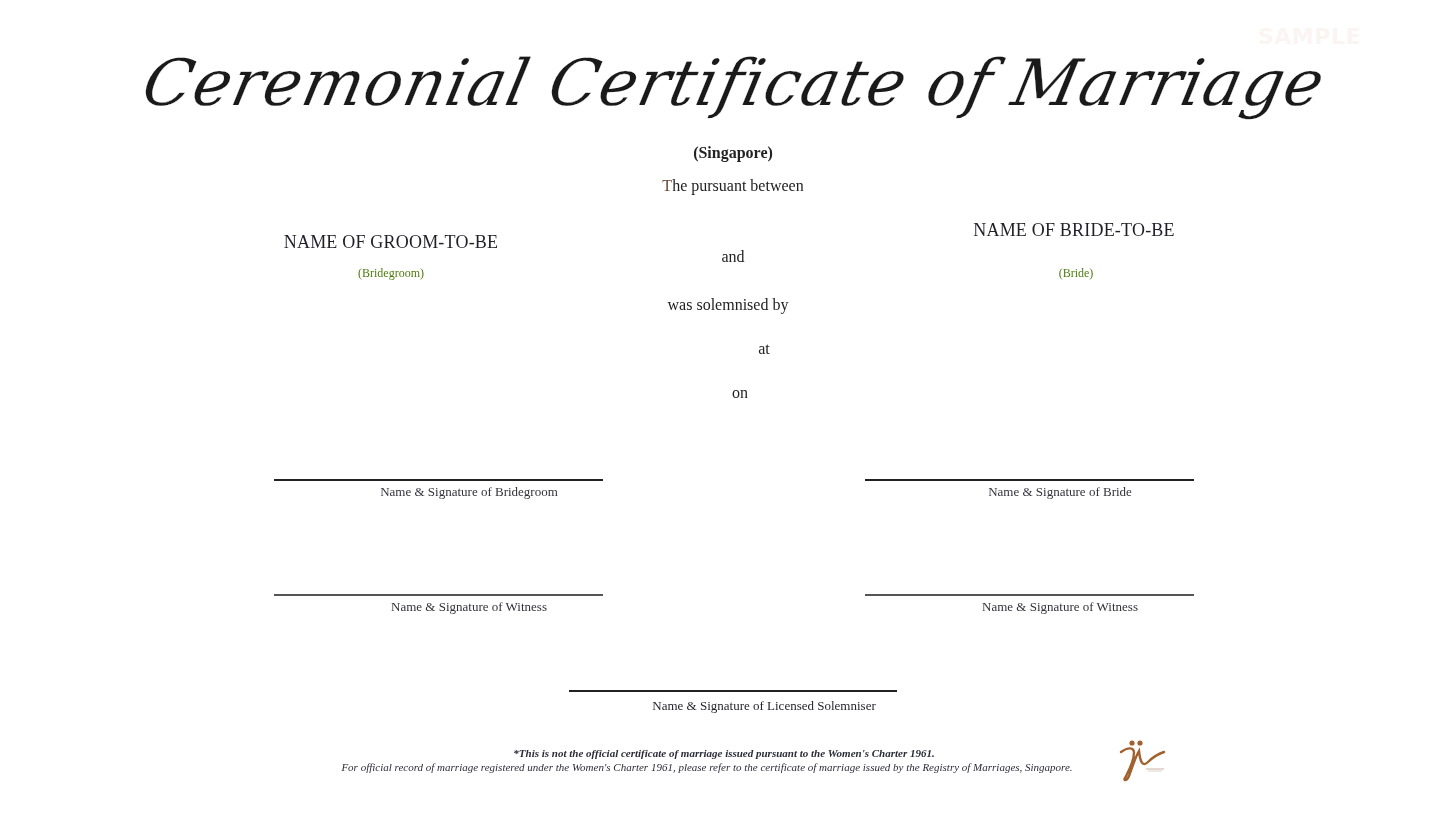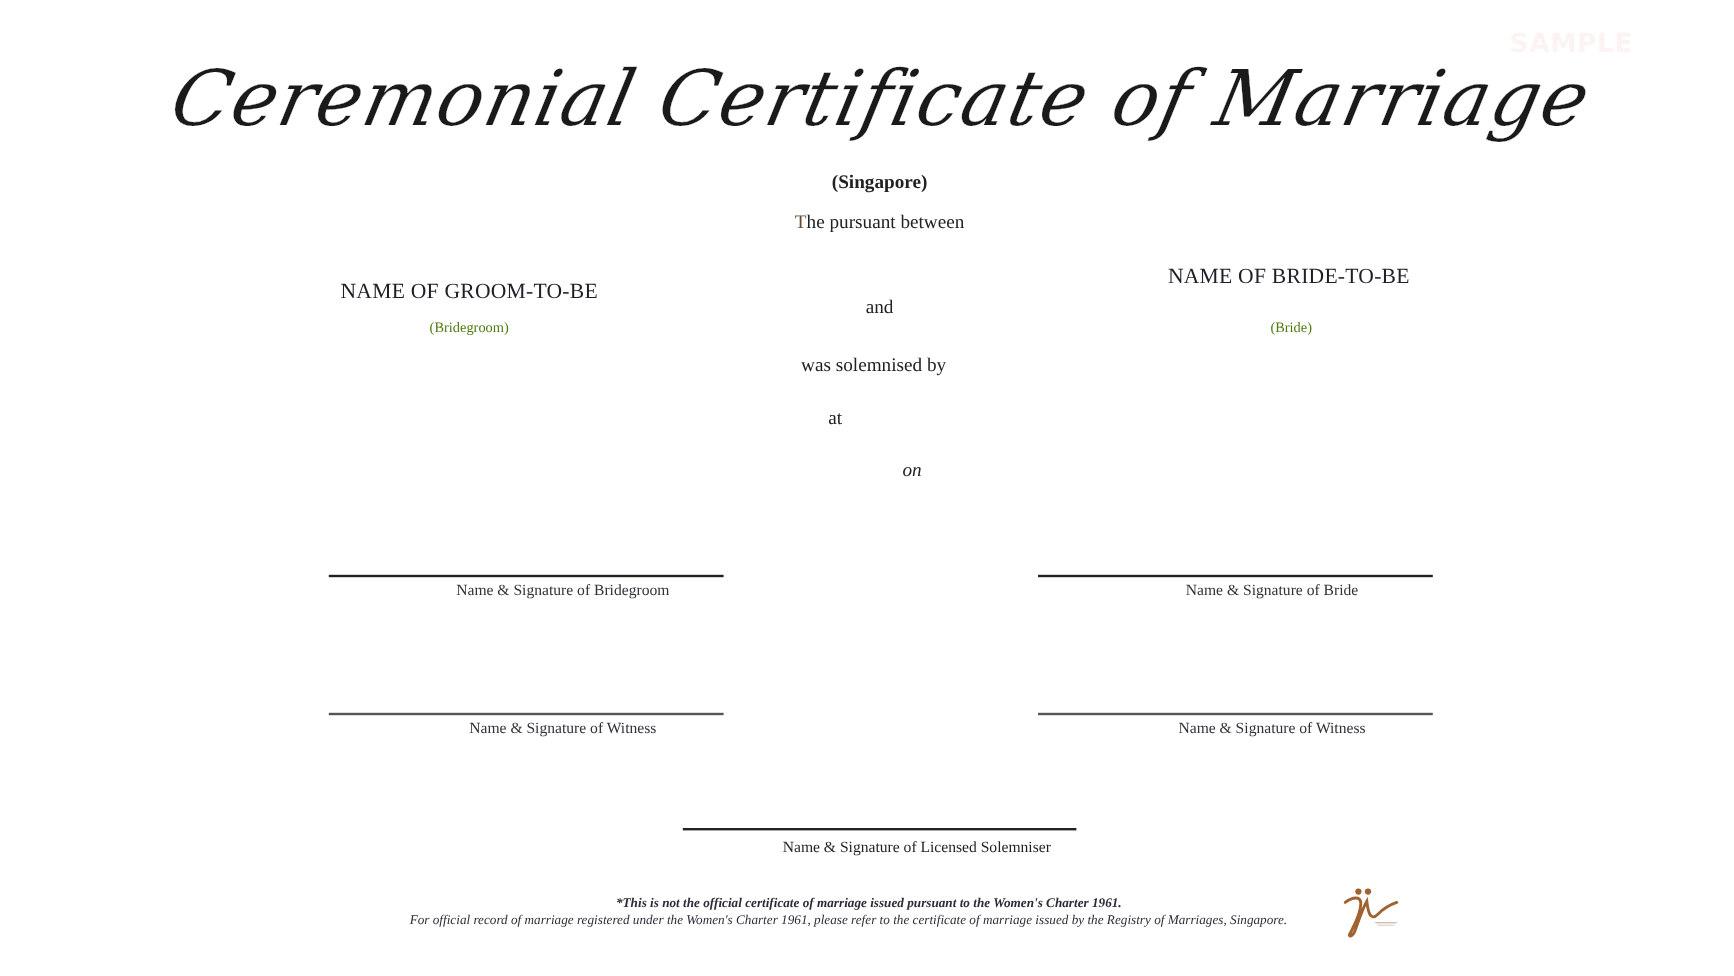--- a/index.html
+++ b/index.html
@@ -39,22 +39,22 @@
       white-space: nowrap;
       -webkit-text-stroke: 0.2px #ffffff;
     }
 
     .sub { font-size: 16px; color: #222; }
     .singapore { left: 733px; top: 144px; font-weight: bold; }
     .between { left: 733px; top: 177px; }
     .between .first { color: #6b4a36; }
     .and { left: 733px; top: 248px; }
     .solemnised { left: 728px; top: 296px; }
-    .at { left: 696px; top: 340px; text-align: right; }
-    .on { left: 760px; top: 384px; font-style: italic; }
+    .at { left: 764px; top: 340px; text-align: right; }
+    .on { left: 740px; top: 384px; }
 
     .party-name { font-size: 18px; letter-spacing: 0.2px; color: #1f1f28; }
     .groom-name { left: 391px; top: 232px; }
     .bride-name { left: 1074px; top: 220px; }
     .role { font-size: 12px; color: #4d7c0f; }
     .groom-role { left: 391px; top: 266px; }
     .bride-role { left: 1076px; top: 266px; }
 
     .sigline {
       height: 2px;

